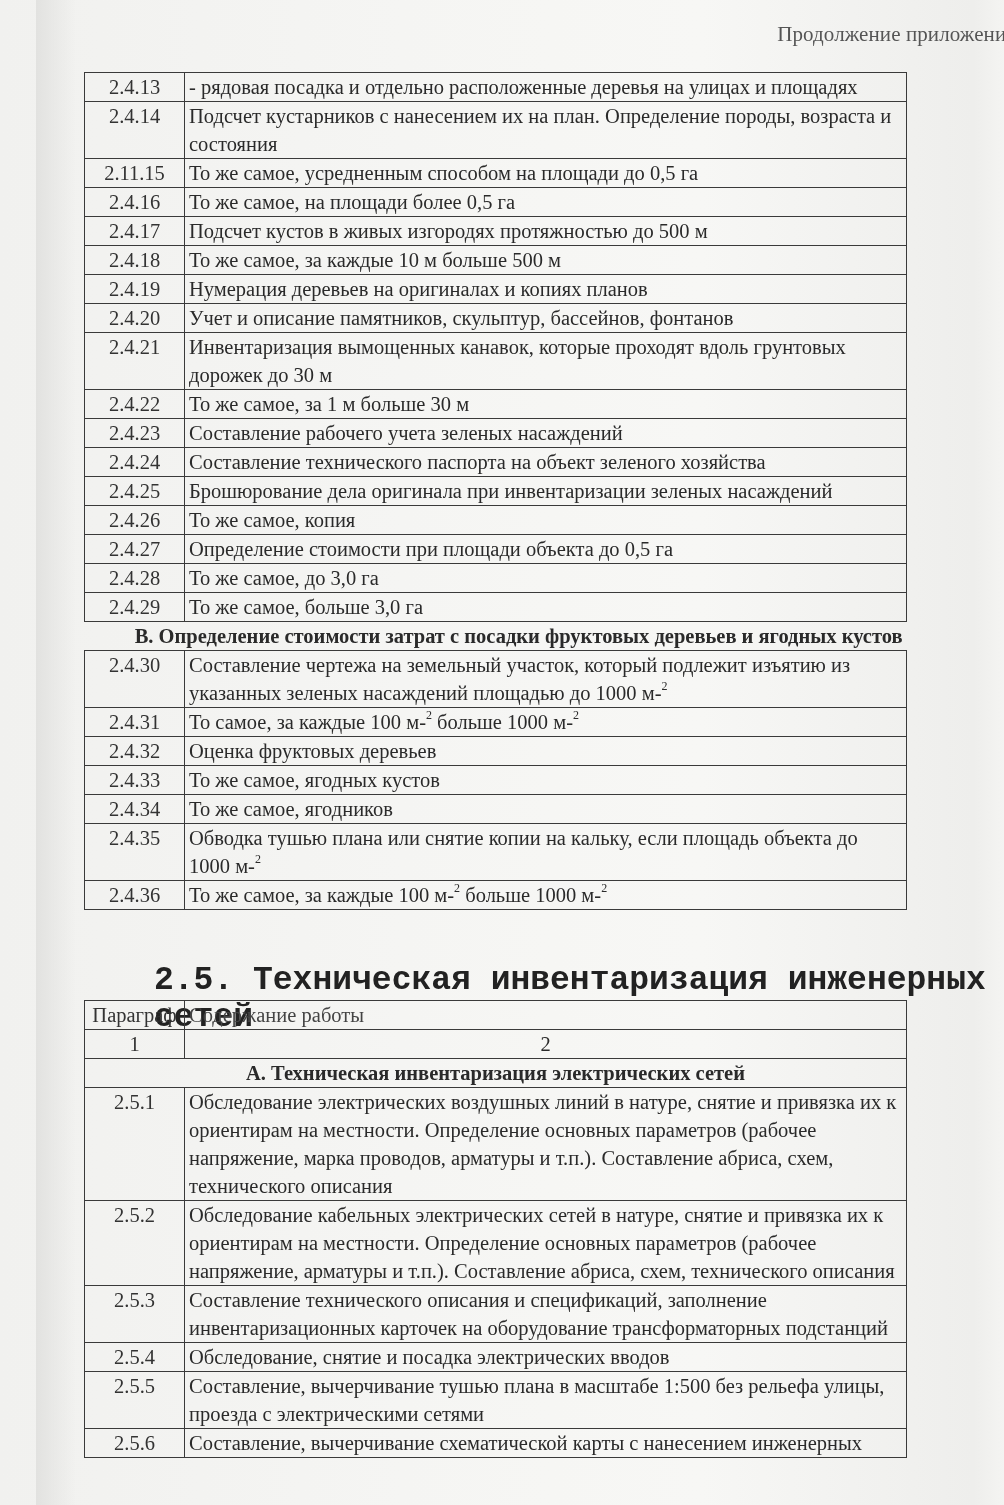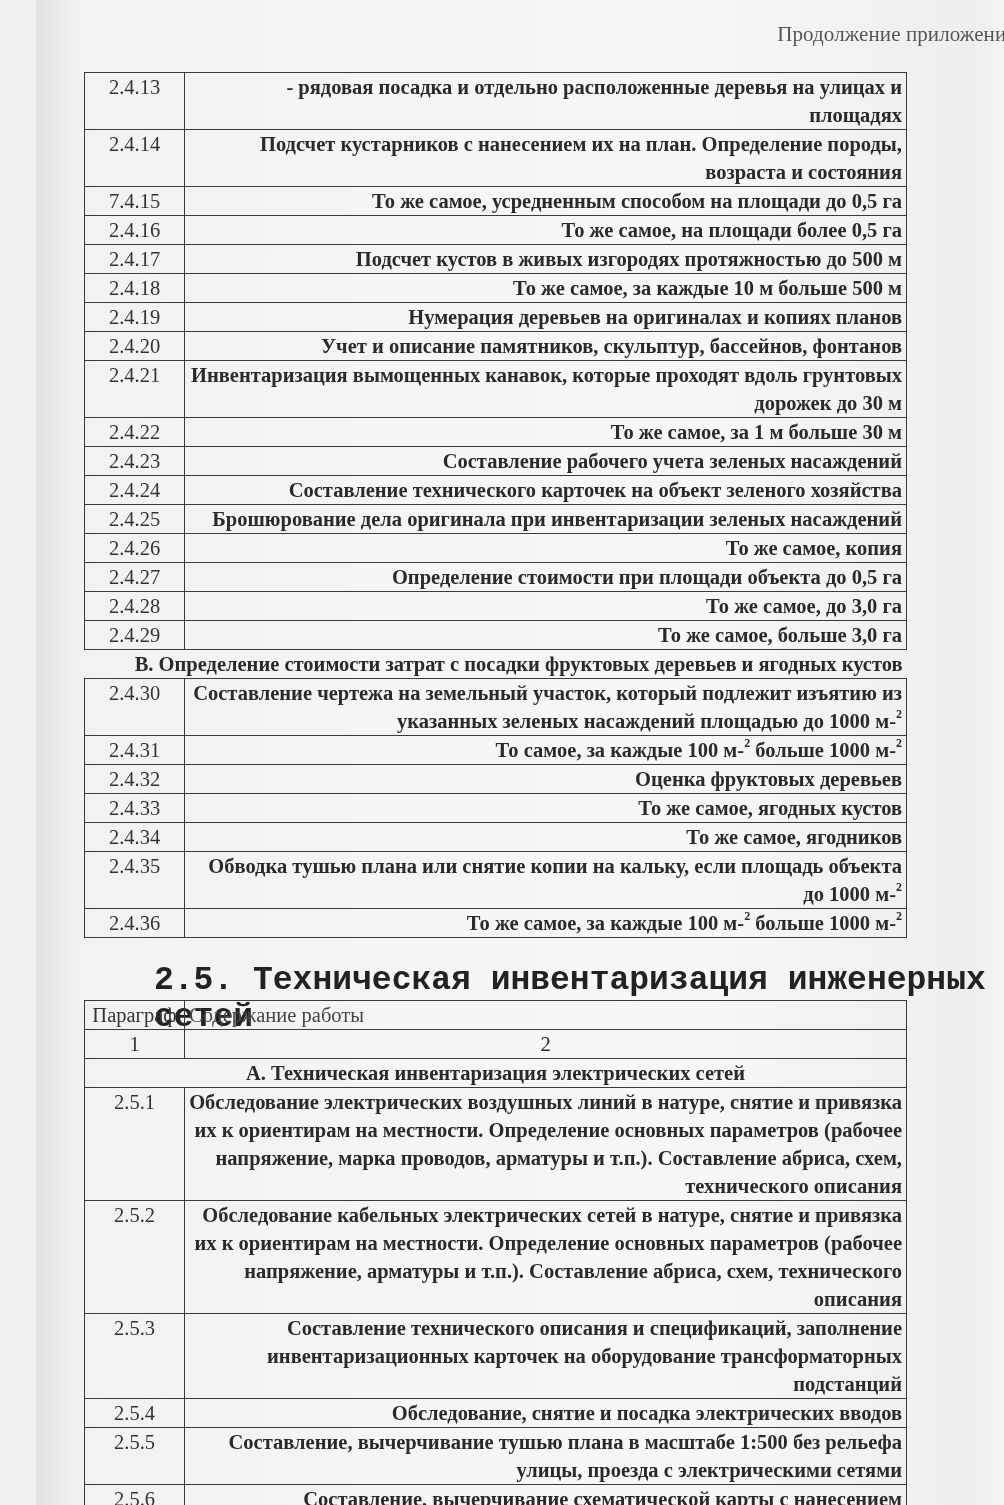--- a/index.html
+++ b/index.html
@@ -28,21 +28,21 @@
     border-collapse: collapse; table-layout: fixed;
   }
   table.grid td {
     border: 1.5px solid #3a3a3a;
     font-size: 20.5px; line-height: 28px;
     padding: 0 4px; vertical-align: top;
   }
   table.grid td.num {
     width: 91px; text-align: center; color: #333;
   }
-  table.grid td.txt { text-align: right; padding-left: 4px; font-weight: bold; }
+  table.grid td.txt { text-align: left; padding-left: 4px; }
   sup { font-size: 12px; line-height: 0; position: relative; top: -2px; }
   .section-subhead td {
     text-align: right; font-weight: bold; font-size: 21px;
     border-left: none !important; border-right: none !important; border-top: none !important;
     padding-top: 30px; line-height: 24px;
   }
   #t1 { top: 72px; }
   #t2 { top: 1000px; padding-left: 32px; }
   .section-title {
     position: absolute; left: 118px; top: 962px;
@@ -65,21 +65,21 @@
     <tbody id="t1-body1">
         <tr>
           <td class="num">2.4.13</td>
           <td class="txt"><span>- рядовая посадка и отдельно расположенные деревья на улицах и площадях</span></td>
         </tr>
         <tr>
           <td class="num">2.4.14</td>
           <td class="txt"><span>Подсчет кустарников с нанесением их на план. Определение породы, возраста и состояния</span></td>
         </tr>
         <tr>
-          <td class="num">7.4.15</td>
+          <td class="num">2.11.15</td>
           <td class="txt"><span>То же самое, усредненным способом на площади до 0,5 га</span></td>
         </tr>
         <tr>
           <td class="num">2.4.16</td>
           <td class="txt"><span>То же самое, на площади более 0,5 га</span></td>
         </tr>
         <tr>
           <td class="num">2.4.17</td>
           <td class="txt"><span>Подсчет кустов в живых изгородях протяжностью до 500 м</span></td>
         </tr>
@@ -102,21 +102,21 @@
         <tr>
           <td class="num">2.4.22</td>
           <td class="txt"><span>То же самое, за 1 м больше 30 м</span></td>
         </tr>
         <tr>
           <td class="num">2.4.23</td>
           <td class="txt"><span>Составление рабочего учета зеленых насаждений</span></td>
         </tr>
         <tr>
           <td class="num">2.4.24</td>
-          <td class="txt"><span>Составление технического карточек на объект зеленого хозяйства</span></td>
+          <td class="txt"><span>Составление технического паспорта на объект зеленого хозяйства</span></td>
         </tr>
         <tr>
           <td class="num">2.4.25</td>
           <td class="txt"><span>Брошюрование дела оригинала при инвентаризации зеленых насаждений</span></td>
         </tr>
         <tr>
           <td class="num">2.4.26</td>
           <td class="txt"><span>То же самое, копия</span></td>
         </tr>
         <tr>

